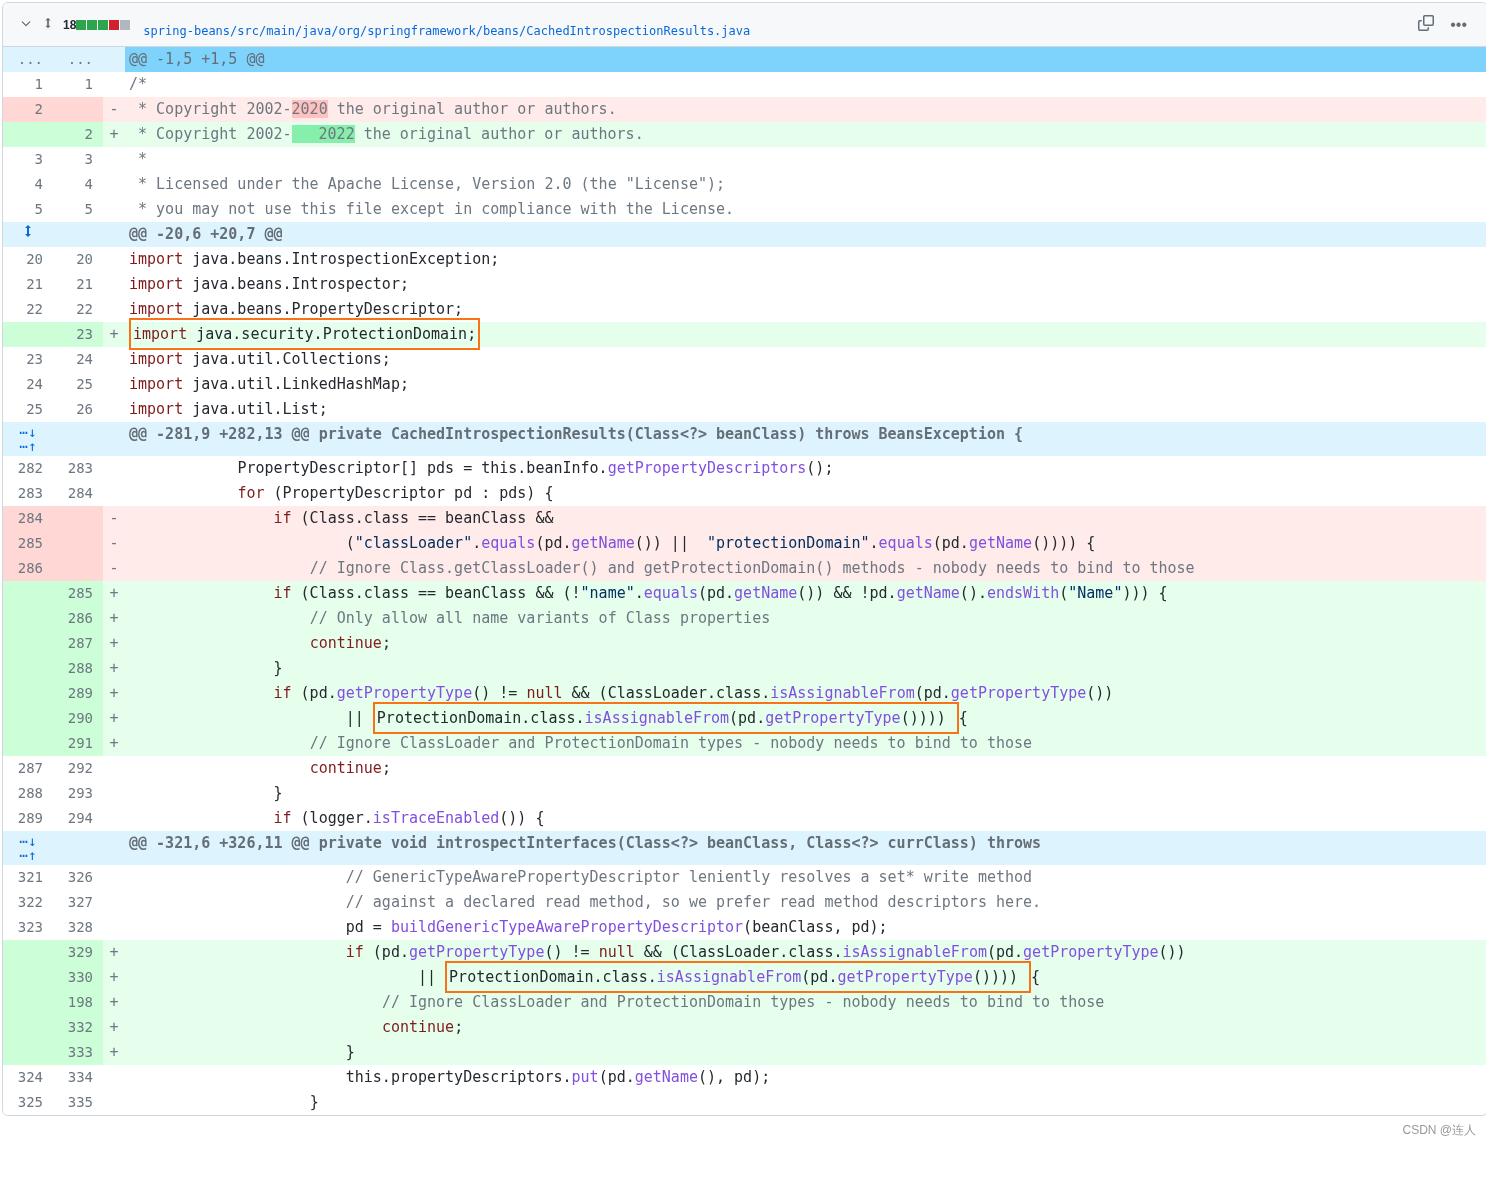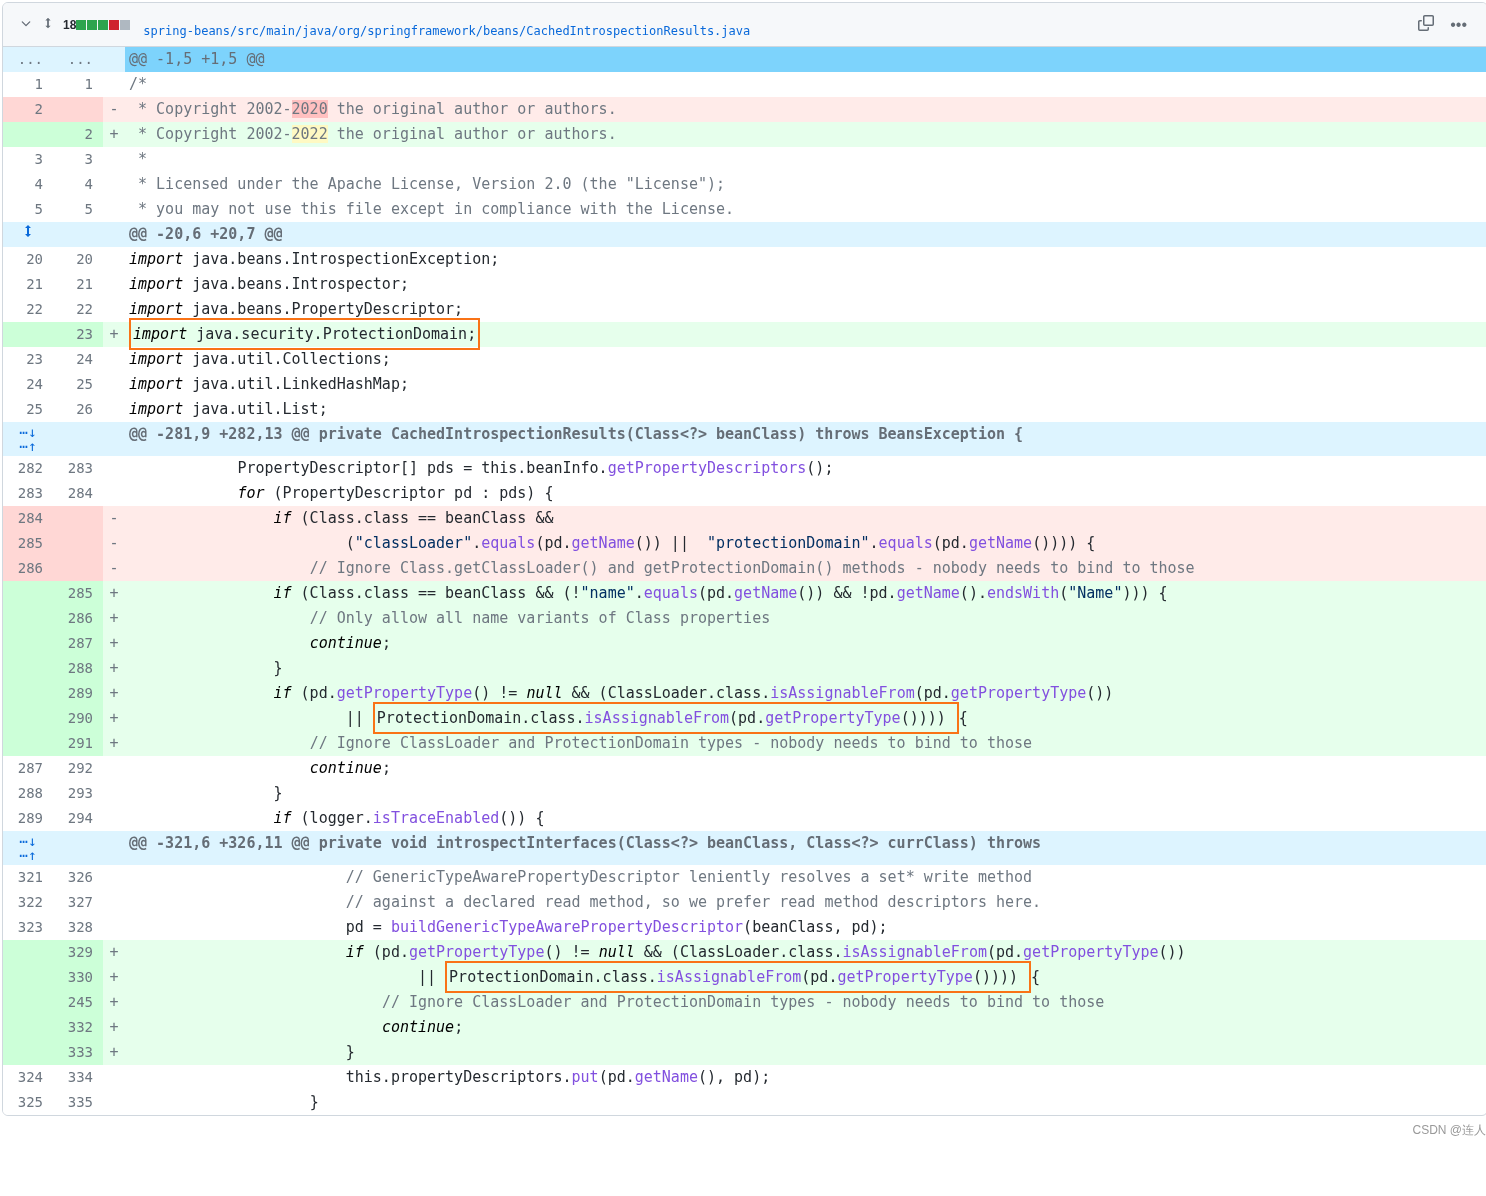--- a/index.html
+++ b/index.html
@@ -25,30 +25,30 @@
 tr.hunk td.code { background: #7dd3fc; color: #656d76; }
 tr.hunk td.marker { background: #ddf4ff; }
 tr.expand td.num { background: #ddf4ff; cursor: pointer; }
 tr.expand td.code, tr.expand td.marker { background: #ddf4ff; color: #656d76; font-weight: bold;}
 tr.add td.num { background: #ccffd8; }
 tr.add td.marker { background: #e6ffec; }
 tr.add td.code { background: #e6ffec; }
 tr.del td.num { background: #ffd7d5; }
 tr.del td.marker { background: #ffebe9; }
 tr.del td.code { background: #ffebe9; }
-.tok-kw { color: #000000; font-style: italic; }
+.tok-kw { color: #7f1d1d; }
 .tok-str { color: #032f62; }
 .tok-com { color: #6e7781; }
 .tok-fn { color: #8250df; }
-.hl-add { background: #fef9c3; }
+.hl-add { background: #86efac; padding-left: 27px; }
 .hl-del { background: #ffc0c0; }
 .expand-icon { display:inline-block; text-align:center; width:100%; color:#0969da; font-size:14px;}
 .dots { text-align:center; color:#656d76;}
 .redbox { border: 2px solid #f97316; padding: 5px 2px; text-align: right; }
-.footer-wm { position: relative; text-align: right; font-size: 12px; color: #999; padding: 4px 0;}
+.footer-wm { position: relative; text-align: right; font-size: 12px; color: #999; padding: 4px 10px;}
 </style>
 </head>
 <body>
 
 <div class="container">
   <div class="file-header">
     <span class="chev">
       <svg width="14" height="14" viewBox="0 0 16 16">
           <path fill="currentColor" d="M12.78 6.22a.75.75 0 010 1.06l-4.25 4.25a.75.75 0 01-1.06 0L3.22 7.28a.75.75 0 011.06-1.06L8 9.94l3.72-3.72a.75.75 0 011.06 0z"></path>
         </svg>
@@ -302,21 +302,21 @@
           <td class="code"><span>						</span><span class="tok-kw">if</span><span> (pd.</span><span class="tok-fn">getPropertyType</span><span>() != </span><span class="tok-kw">null</span><span> &amp;&amp; (ClassLoader.class.</span><span class="tok-fn">isAssignableFrom</span><span>(pd.</span><span class="tok-fn">getPropertyType</span><span>())</span></td>
         </tr>
     <tr class="add">
           <td class="num"></td>
           <td class="num">330</td>
           <td class="marker">+</td>
           <td class="code"><span>								|| </span><span class="redbox"><span>ProtectionDomain.class.</span><span class="tok-fn">isAssignableFrom</span><span>(pd.</span><span class="tok-fn">getPropertyType</span><span>()))) </span></span><span>{</span></td>
         </tr>
     <tr class="add">
           <td class="num"></td>
-          <td class="num">245</td>
+          <td class="num">198</td>
           <td class="marker">+</td>
           <td class="code"><span class="tok-com">							// Ignore ClassLoader and ProtectionDomain types - nobody needs to bind to those</span></td>
         </tr>
     <tr class="add">
           <td class="num"></td>
           <td class="num">332</td>
           <td class="marker">+</td>
           <td class="code"><span>							</span><span class="tok-kw">continue</span><span>;</span></td>
         </tr>
     <tr class="add">

